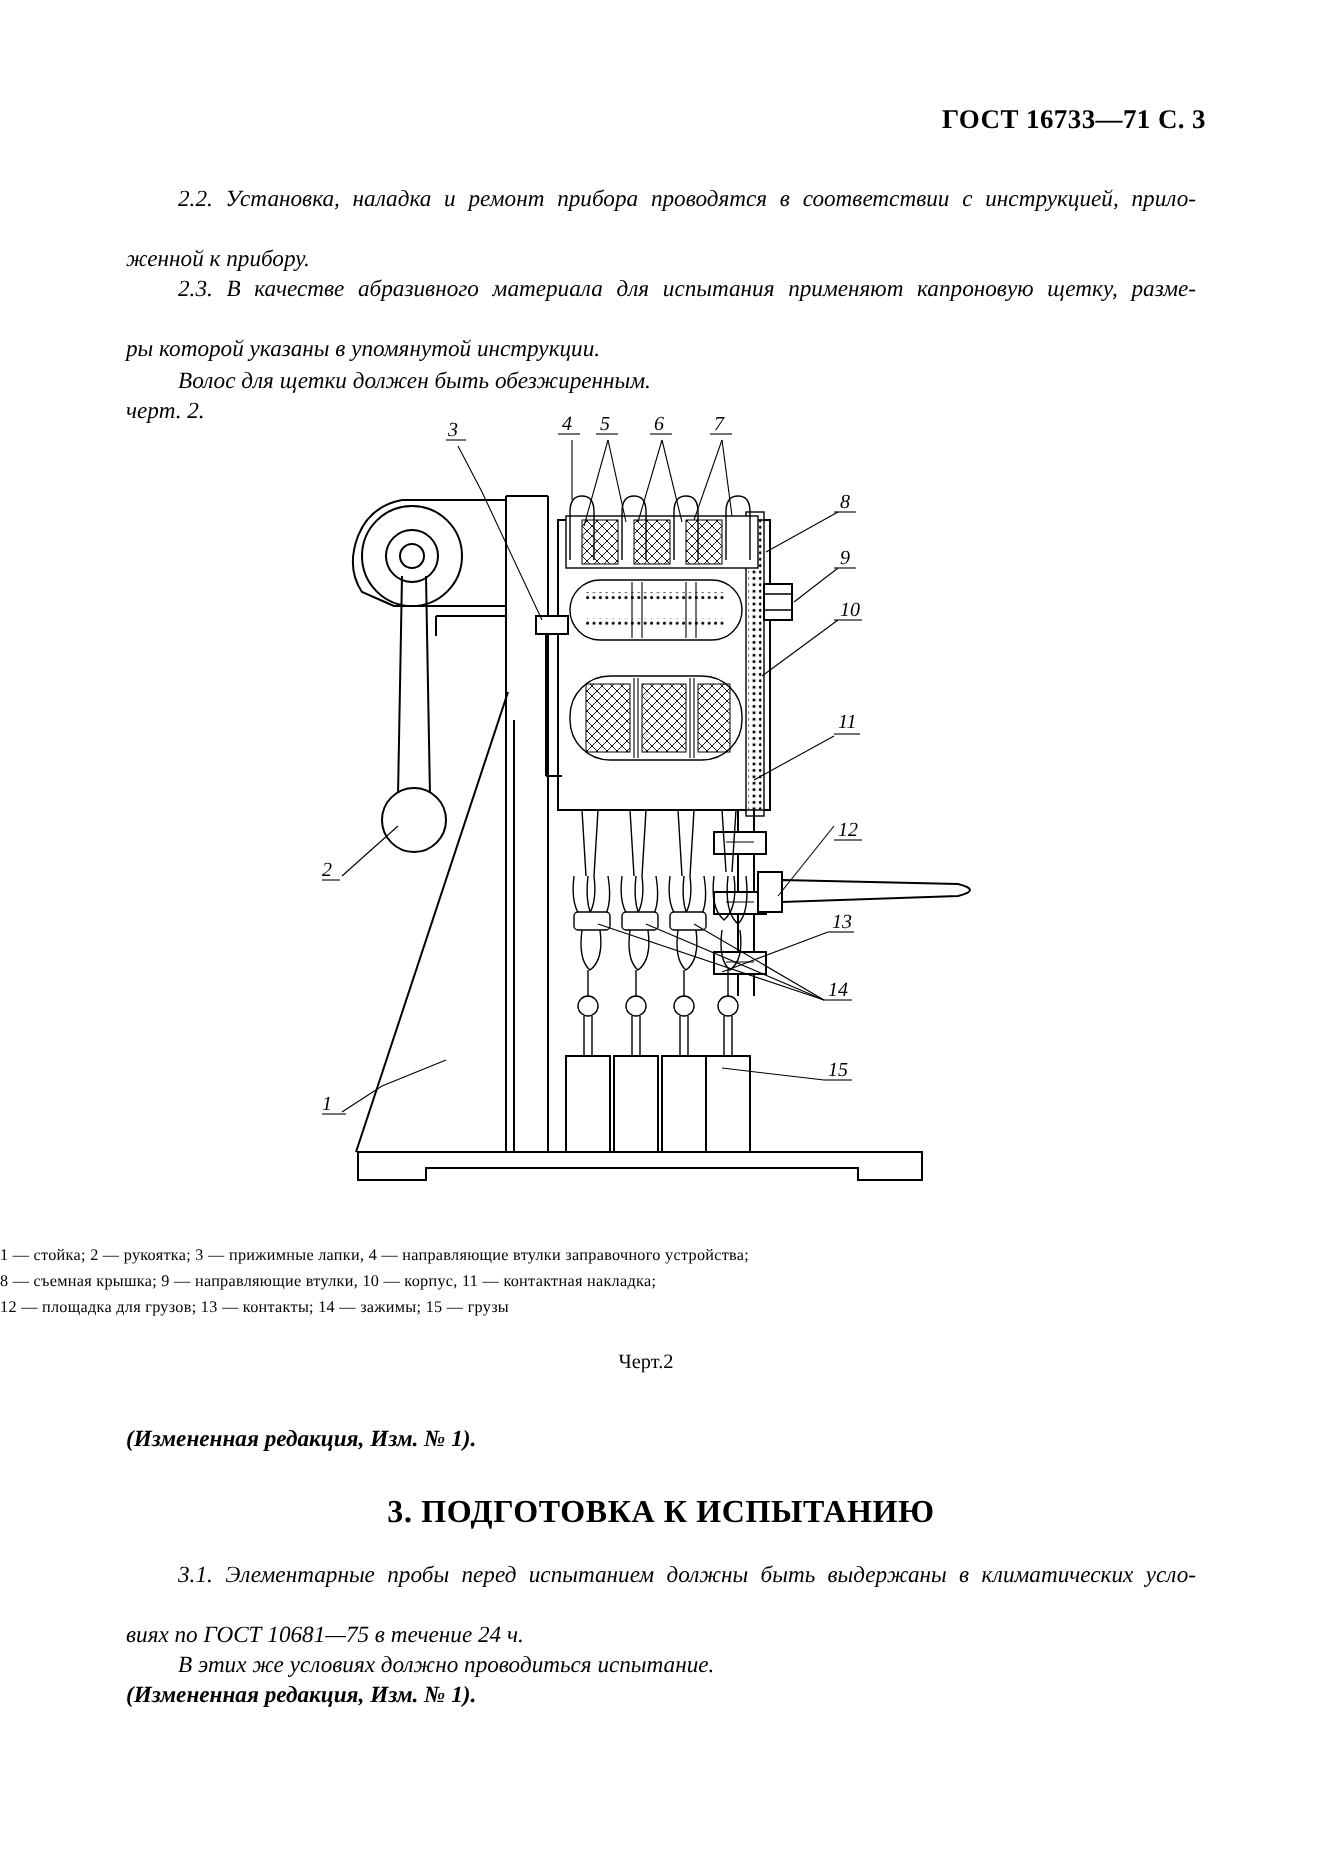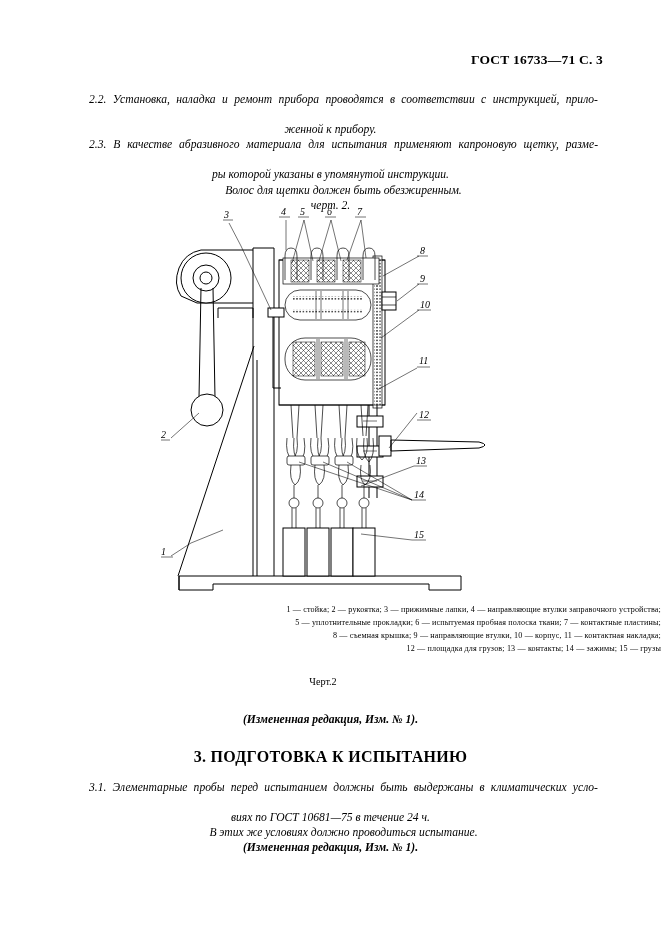--- a/index.html
+++ b/index.html
@@ -46,21 +46,21 @@
     text-justify: inter-word;
   }
   .textblock p {
     margin: 0;
     font-style: italic;
   }
   .indent {
     text-indent: 26px;
   }
   .nojust {
-    text-align: center;
+    text-align: left;
   }
   .spread {
     text-align: justify;
   }
   .spread::after {
     content: "";
     display: inline-block;
     width: 100%;
   }
 
@@ -91,24 +91,24 @@
   }
   .figure svg {
     display: block;
     margin: 0 auto;
   }
 
   .caption {
     position: absolute;
     left: 0;
     width: 661px;
-    top: 603px;
+    top: 621px;
     font-size: 8.1px;
     line-height: 13px;
-    text-align: right;
+    text-align: left;
     font-family: "Liberation Serif", "DejaVu Serif", serif;
     letter-spacing: 0.15px;
   }
   .caption div { white-space: nowrap; }
 
   .fig-number {
     position: absolute;
     left: 0;
     width: 646px;
     top: 676px;
@@ -355,21 +355,20 @@
 
         <path class="ln-h" d="M251,342 L200,336"></path>
         <text class="lbl" x="253" y="340">15</text>
         <path class="ln-h" d="M251,342 L265,342"></path>
       </g>
     </svg>
   </div>
 
   <div class="caption">
     <div>1 — стойка; 2 — рукоятка; 3 — прижимные лапки, 4 — направляющие втулки заправочного устройства;</div>
-    <div>5 — уплотнительные прокладки;  6 — испытуемая пробная полоска  ткани;  7 — контактные пластины;</div>
     <div>8 — съемная крышка; 9 — направляющие втулки,  10 — корпус,  11 — контактная накладка;</div>
     <div>12 — площадка для грузов;  13 — контакты;  14 — зажимы; 15 — грузы</div>
   </div>
 
   <div class="fig-number">Черт.2</div>
 
   <div class="textblock" id="block-note1">
     <p class="bold nojust">(Измененная редакция, Изм. № 1).</p>
   </div>
 

